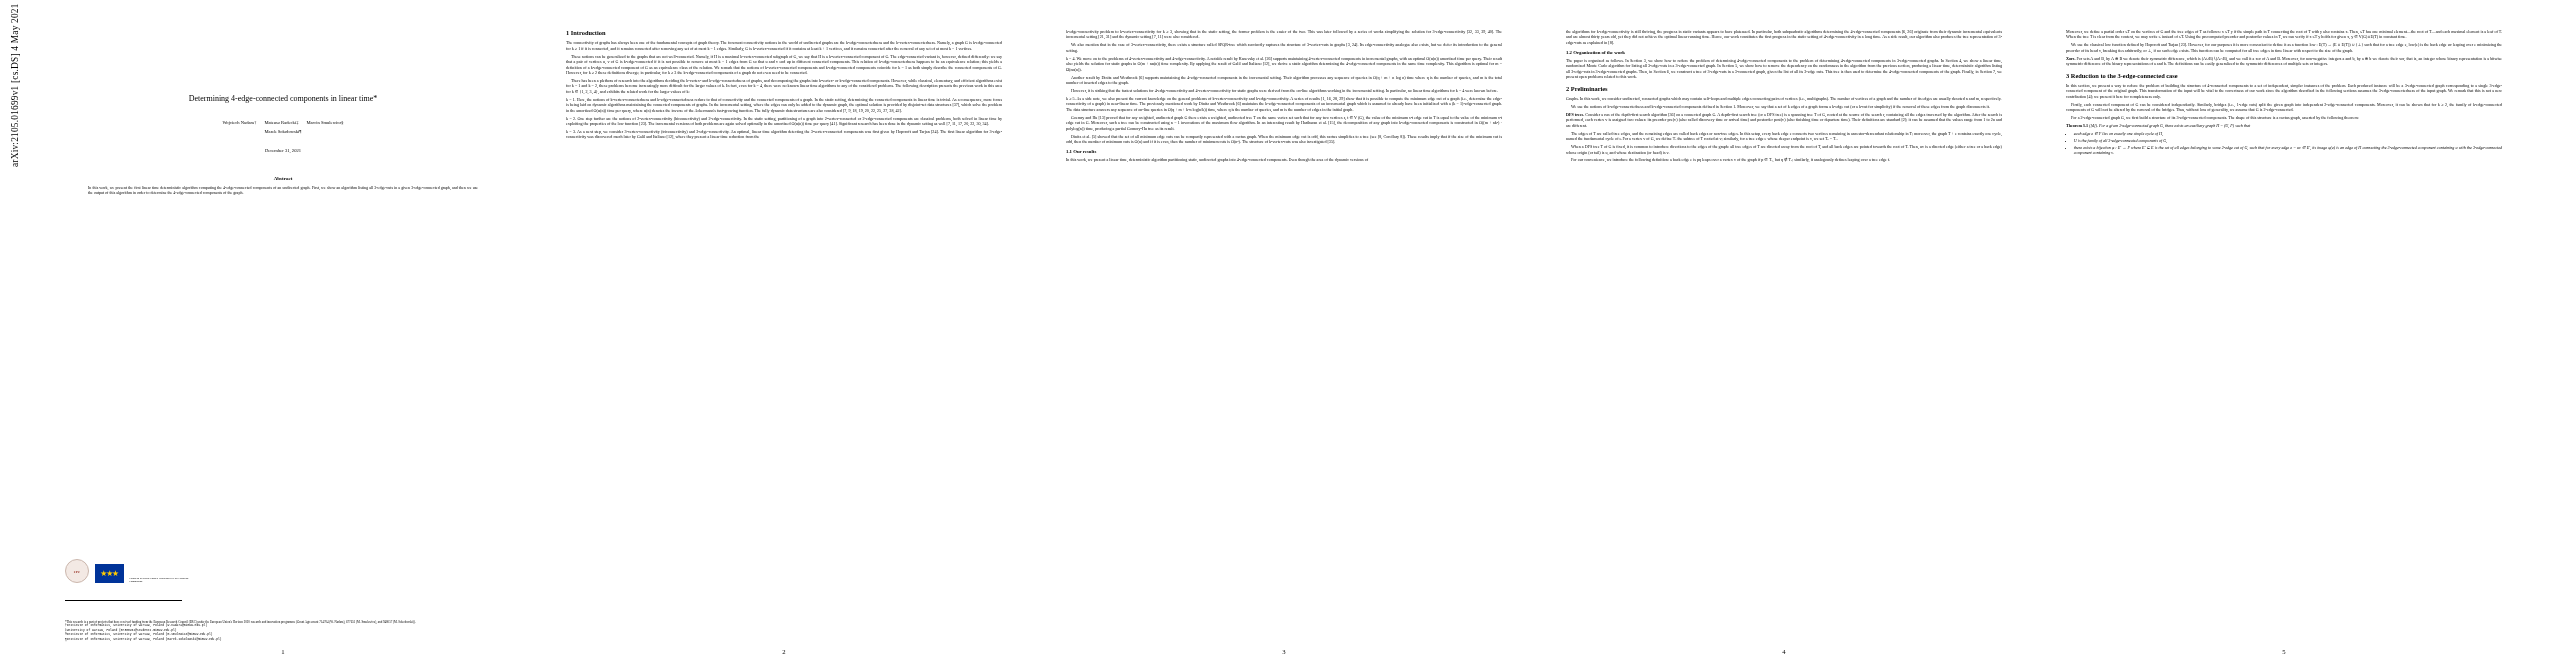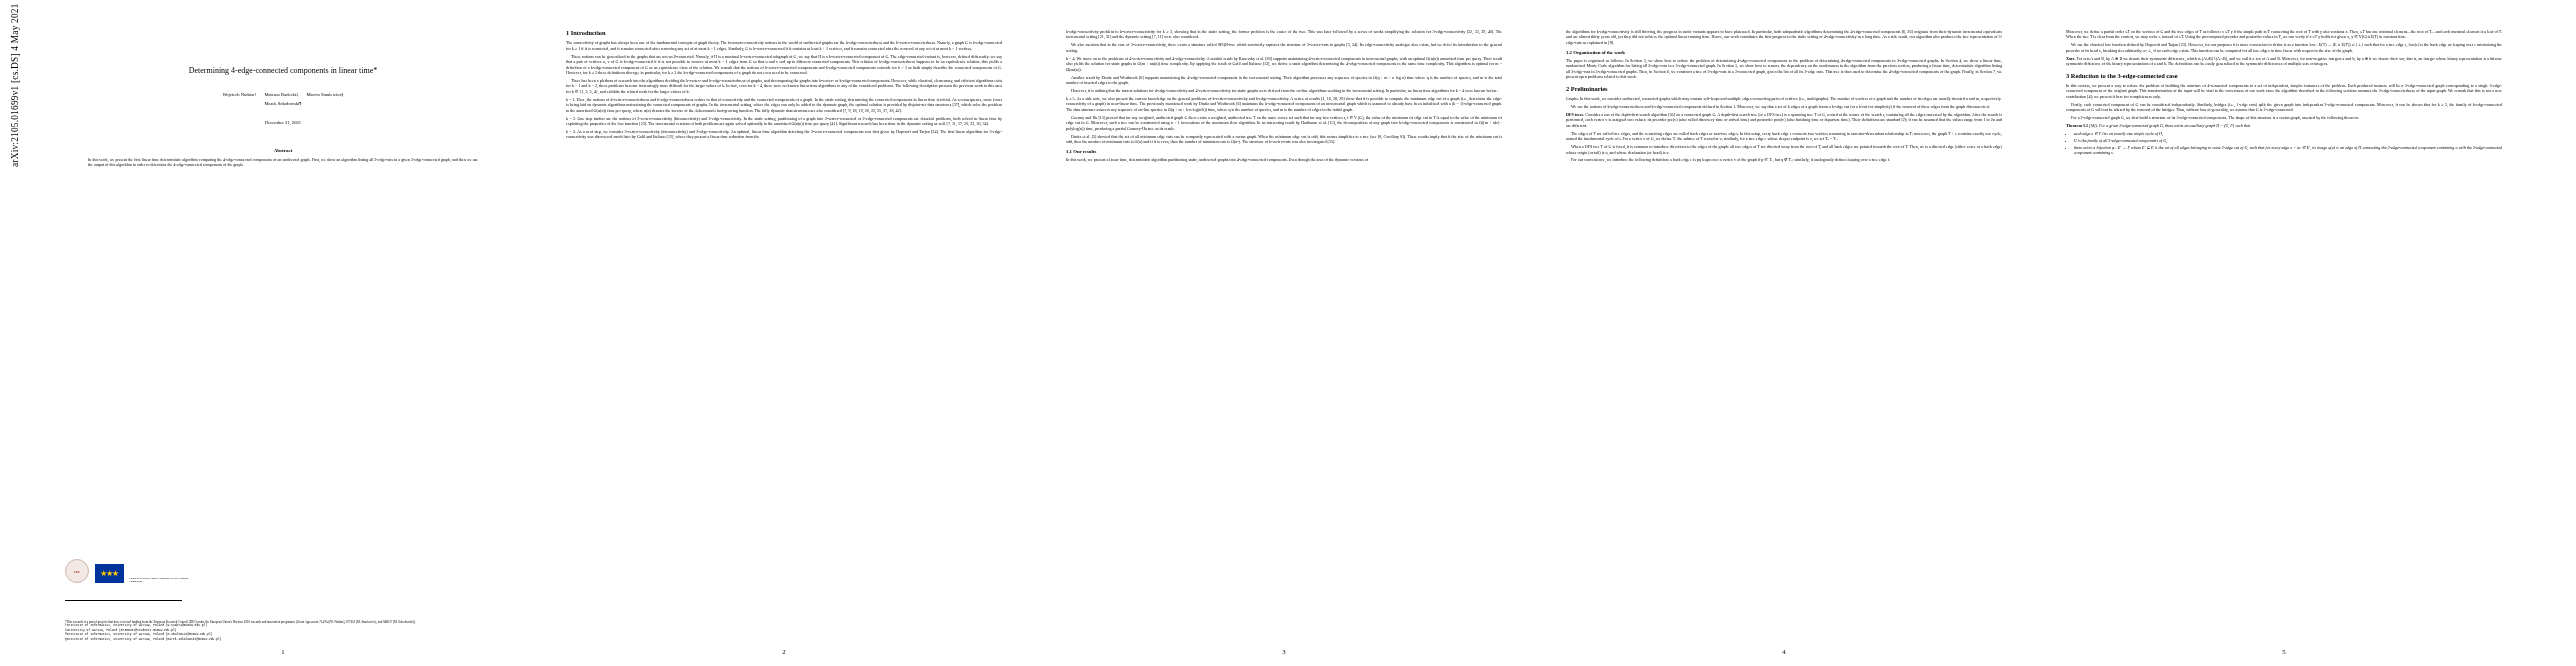--- a/index.html
+++ b/index.html
@@ -81,21 +81,21 @@
     margin: 4.4px 0 1.9px 0;
     text-indent: 0;
   }
   .bold-lead { font-weight: bold; }
   .ital { font-style: italic; }
 
   
   .title {
     text-align: center;
     font-size: 8px;
-    margin: 37px 0 0 0;
+    margin: 65px 0 0 0;
     line-height: 1.3;
   }
   .authors {
     text-align: center;
     font-size: 4.6px;
     margin-top: 14.5px;
     line-height: 1.7;
   }
   .authors .row2 { margin-top: 1.1px; }
   .date {

